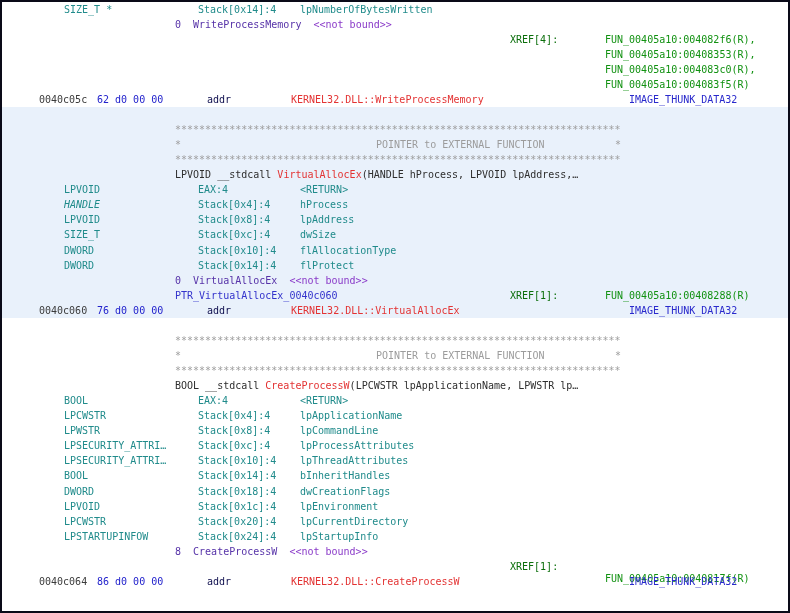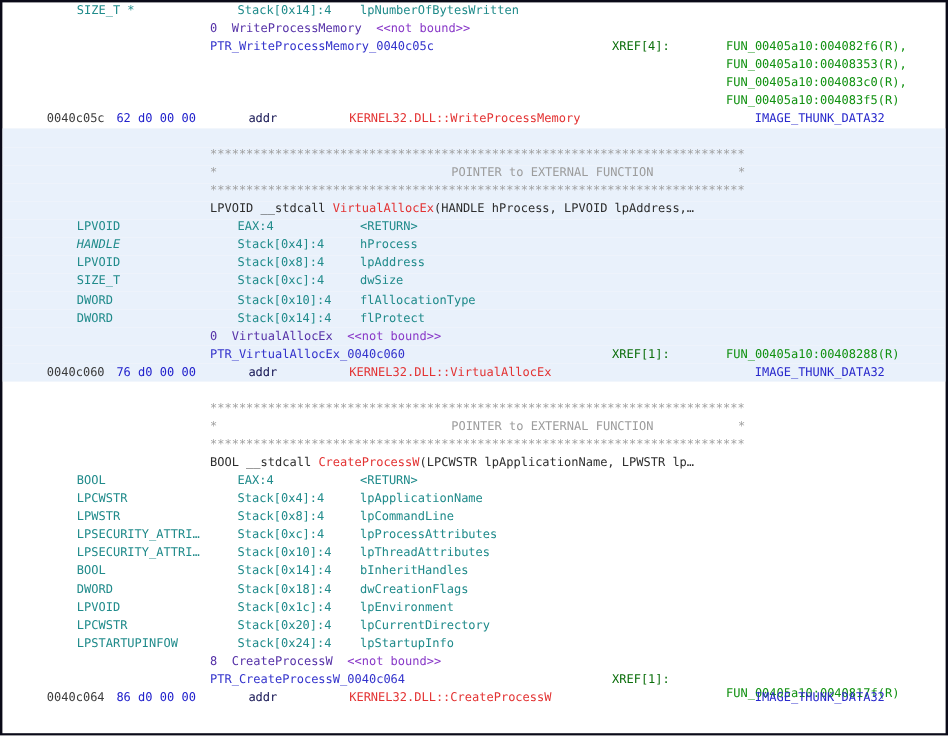--- a/index.html
+++ b/index.html
@@ -31,21 +31,21 @@
   .c-banner{color:#9c9c9c;}
   .c-sig   {color:#2e2e2e;}
 </style>
 </head>
 <body>
 
 <div class="frame">
   <div>
       <div class="row"><span class="seg" style="left: 62px;"><span class="c-var">SIZE_T *</span></span><span class="seg" style="left: 196px;"><span class="c-var">Stack[0x14]:4</span></span><span class="seg" style="left: 298px;"><span class="c-var">lpNumberOfBytesWritten</span></span></div>
       <div class="row"><span class="seg" style="left: 173px;"><span class="c-ord">0  WriteProcessMemory  </span><span class="c-nb">&lt;&lt;not bound&gt;&gt;</span></span></div>
-      <div class="row"><span class="seg" style="left: 173px;"><span class="c-label">PTR_WriteProcessMemory_0040c05c</span></span><span class="seg" style="left: 508px;"><span class="c-xrefh">XREF[4]:</span></span><span class="seg" style="left: 603px;"><span class="c-xref">FUN_00405a10:004082f6(R),</span></span></div>
+      <div class="row"><span class="seg" style="left: 508px;"><span class="c-xrefh">XREF[4]:</span></span><span class="seg" style="left: 603px;"><span class="c-xref">FUN_00405a10:004082f6(R),</span></span></div>
       <div class="row"><span class="seg" style="left: 603px;"><span class="c-xref">FUN_00405a10:00408353(R),</span></span></div>
       <div class="row"><span class="seg" style="left: 603px;"><span class="c-xref">FUN_00405a10:004083c0(R),</span></span></div>
       <div class="row"><span class="seg" style="left: 603px;"><span class="c-xref">FUN_00405a10:004083f5(R)</span></span></div>
       <div class="row"><span class="seg" style="left: 37px;"><span class="c-addr">0040c05c</span></span><span class="seg" style="left: 95px;"><span class="c-bytes">62 d0 00 00</span></span><span class="seg" style="left: 205px;"><span class="c-mnem">addr</span></span><span class="seg" style="left: 289px;"><span class="c-extfn">KERNEL32.DLL::WriteProcessMemory</span></span><span class="seg" style="left: 627px;"><span class="c-thunk">IMAGE_THUNK_DATA32</span></span></div>
       <div class="row hl"></div>
       <div class="row hl"><span class="seg" style="left: 173px;"><span class="c-banner">**************************************************************************</span></span></div>
       <div class="row hl"><span class="seg" style="left: 173px;"><span class="c-banner">*</span></span><span class="seg" style="left: 374px;"><span class="c-banner">POINTER to EXTERNAL FUNCTION</span></span><span class="seg" style="left: 613px;"><span class="c-banner">*</span></span></div>
       <div class="row hl"><span class="seg" style="left: 173px;"><span class="c-banner">**************************************************************************</span></span></div>
       <div class="row hl"><span class="seg" style="left: 173px;"><span class="c-sig">LPVOID __stdcall </span><span class="c-extfn">VirtualAllocEx</span><span class="c-sig">(HANDLE hProcess, LPVOID lpAddress,…</span></span></div>
       <div class="row hl"><span class="seg" style="left: 62px;"><span class="c-var">LPVOID</span></span><span class="seg" style="left: 196px;"><span class="c-var">EAX:4</span></span><span class="seg" style="left: 298px;"><span class="c-var">&lt;RETURN&gt;</span></span></div>
@@ -66,17 +66,17 @@
       <div class="row"><span class="seg" style="left: 62px;"><span class="c-var">LPCWSTR</span></span><span class="seg" style="left: 196px;"><span class="c-var">Stack[0x4]:4</span></span><span class="seg" style="left: 298px;"><span class="c-var">lpApplicationName</span></span></div>
       <div class="row"><span class="seg" style="left: 62px;"><span class="c-var">LPWSTR</span></span><span class="seg" style="left: 196px;"><span class="c-var">Stack[0x8]:4</span></span><span class="seg" style="left: 298px;"><span class="c-var">lpCommandLine</span></span></div>
       <div class="row"><span class="seg" style="left: 62px;"><span class="c-var">LPSECURITY_ATTRI…</span></span><span class="seg" style="left: 196px;"><span class="c-var">Stack[0xc]:4</span></span><span class="seg" style="left: 298px;"><span class="c-var">lpProcessAttributes</span></span></div>
       <div class="row"><span class="seg" style="left: 62px;"><span class="c-var">LPSECURITY_ATTRI…</span></span><span class="seg" style="left: 196px;"><span class="c-var">Stack[0x10]:4</span></span><span class="seg" style="left: 298px;"><span class="c-var">lpThreadAttributes</span></span></div>
       <div class="row"><span class="seg" style="left: 62px;"><span class="c-var">BOOL</span></span><span class="seg" style="left: 196px;"><span class="c-var">Stack[0x14]:4</span></span><span class="seg" style="left: 298px;"><span class="c-var">bInheritHandles</span></span></div>
       <div class="row"><span class="seg" style="left: 62px;"><span class="c-var">DWORD</span></span><span class="seg" style="left: 196px;"><span class="c-var">Stack[0x18]:4</span></span><span class="seg" style="left: 298px;"><span class="c-var">dwCreationFlags</span></span></div>
       <div class="row"><span class="seg" style="left: 62px;"><span class="c-var">LPVOID</span></span><span class="seg" style="left: 196px;"><span class="c-var">Stack[0x1c]:4</span></span><span class="seg" style="left: 298px;"><span class="c-var">lpEnvironment</span></span></div>
       <div class="row"><span class="seg" style="left: 62px;"><span class="c-var">LPCWSTR</span></span><span class="seg" style="left: 196px;"><span class="c-var">Stack[0x20]:4</span></span><span class="seg" style="left: 298px;"><span class="c-var">lpCurrentDirectory</span></span></div>
       <div class="row"><span class="seg" style="left: 62px;"><span class="c-var">LPSTARTUPINFOW</span></span><span class="seg" style="left: 196px;"><span class="c-var">Stack[0x24]:4</span></span><span class="seg" style="left: 298px;"><span class="c-var">lpStartupInfo</span></span></div>
       <div class="row"><span class="seg" style="left: 173px;"><span class="c-ord">8  CreateProcessW  </span><span class="c-nb">&lt;&lt;not bound&gt;&gt;</span></span></div>
-      <div class="row"><span class="seg" style="left: 173px;"><span class="c-label">PTR_CreateProcessW_0040c064</span></span><span class="seg" style="left: 508px;"><span class="c-xrefh">XREF[1]:</span></span><span class="seg" style="left: 603px; margin-top: 12px;"><span class="c-xref">FUN_00405a10:0040817f(R)</span></span></div>
+      <div class="row"><span class="seg" style="left: 508px;"><span class="c-xrefh">XREF[1]:</span></span><span class="seg" style="left: 603px; margin-top: 12px;"><span class="c-xref">FUN_00405a10:0040817f(R)</span></span></div>
       <div class="row"><span class="seg" style="left: 37px;"><span class="c-addr">0040c064</span></span><span class="seg" style="left: 95px;"><span class="c-bytes">86 d0 00 00</span></span><span class="seg" style="left: 205px;"><span class="c-mnem">addr</span></span><span class="seg" style="left: 289px;"><span class="c-extfn">KERNEL32.DLL::CreateProcessW</span></span><span class="seg" style="left: 627px;"><span class="c-thunk">IMAGE_THUNK_DATA32</span></span></div>
       <div class="row"></div>
     </div>
 </div>
 
 </body></html>

